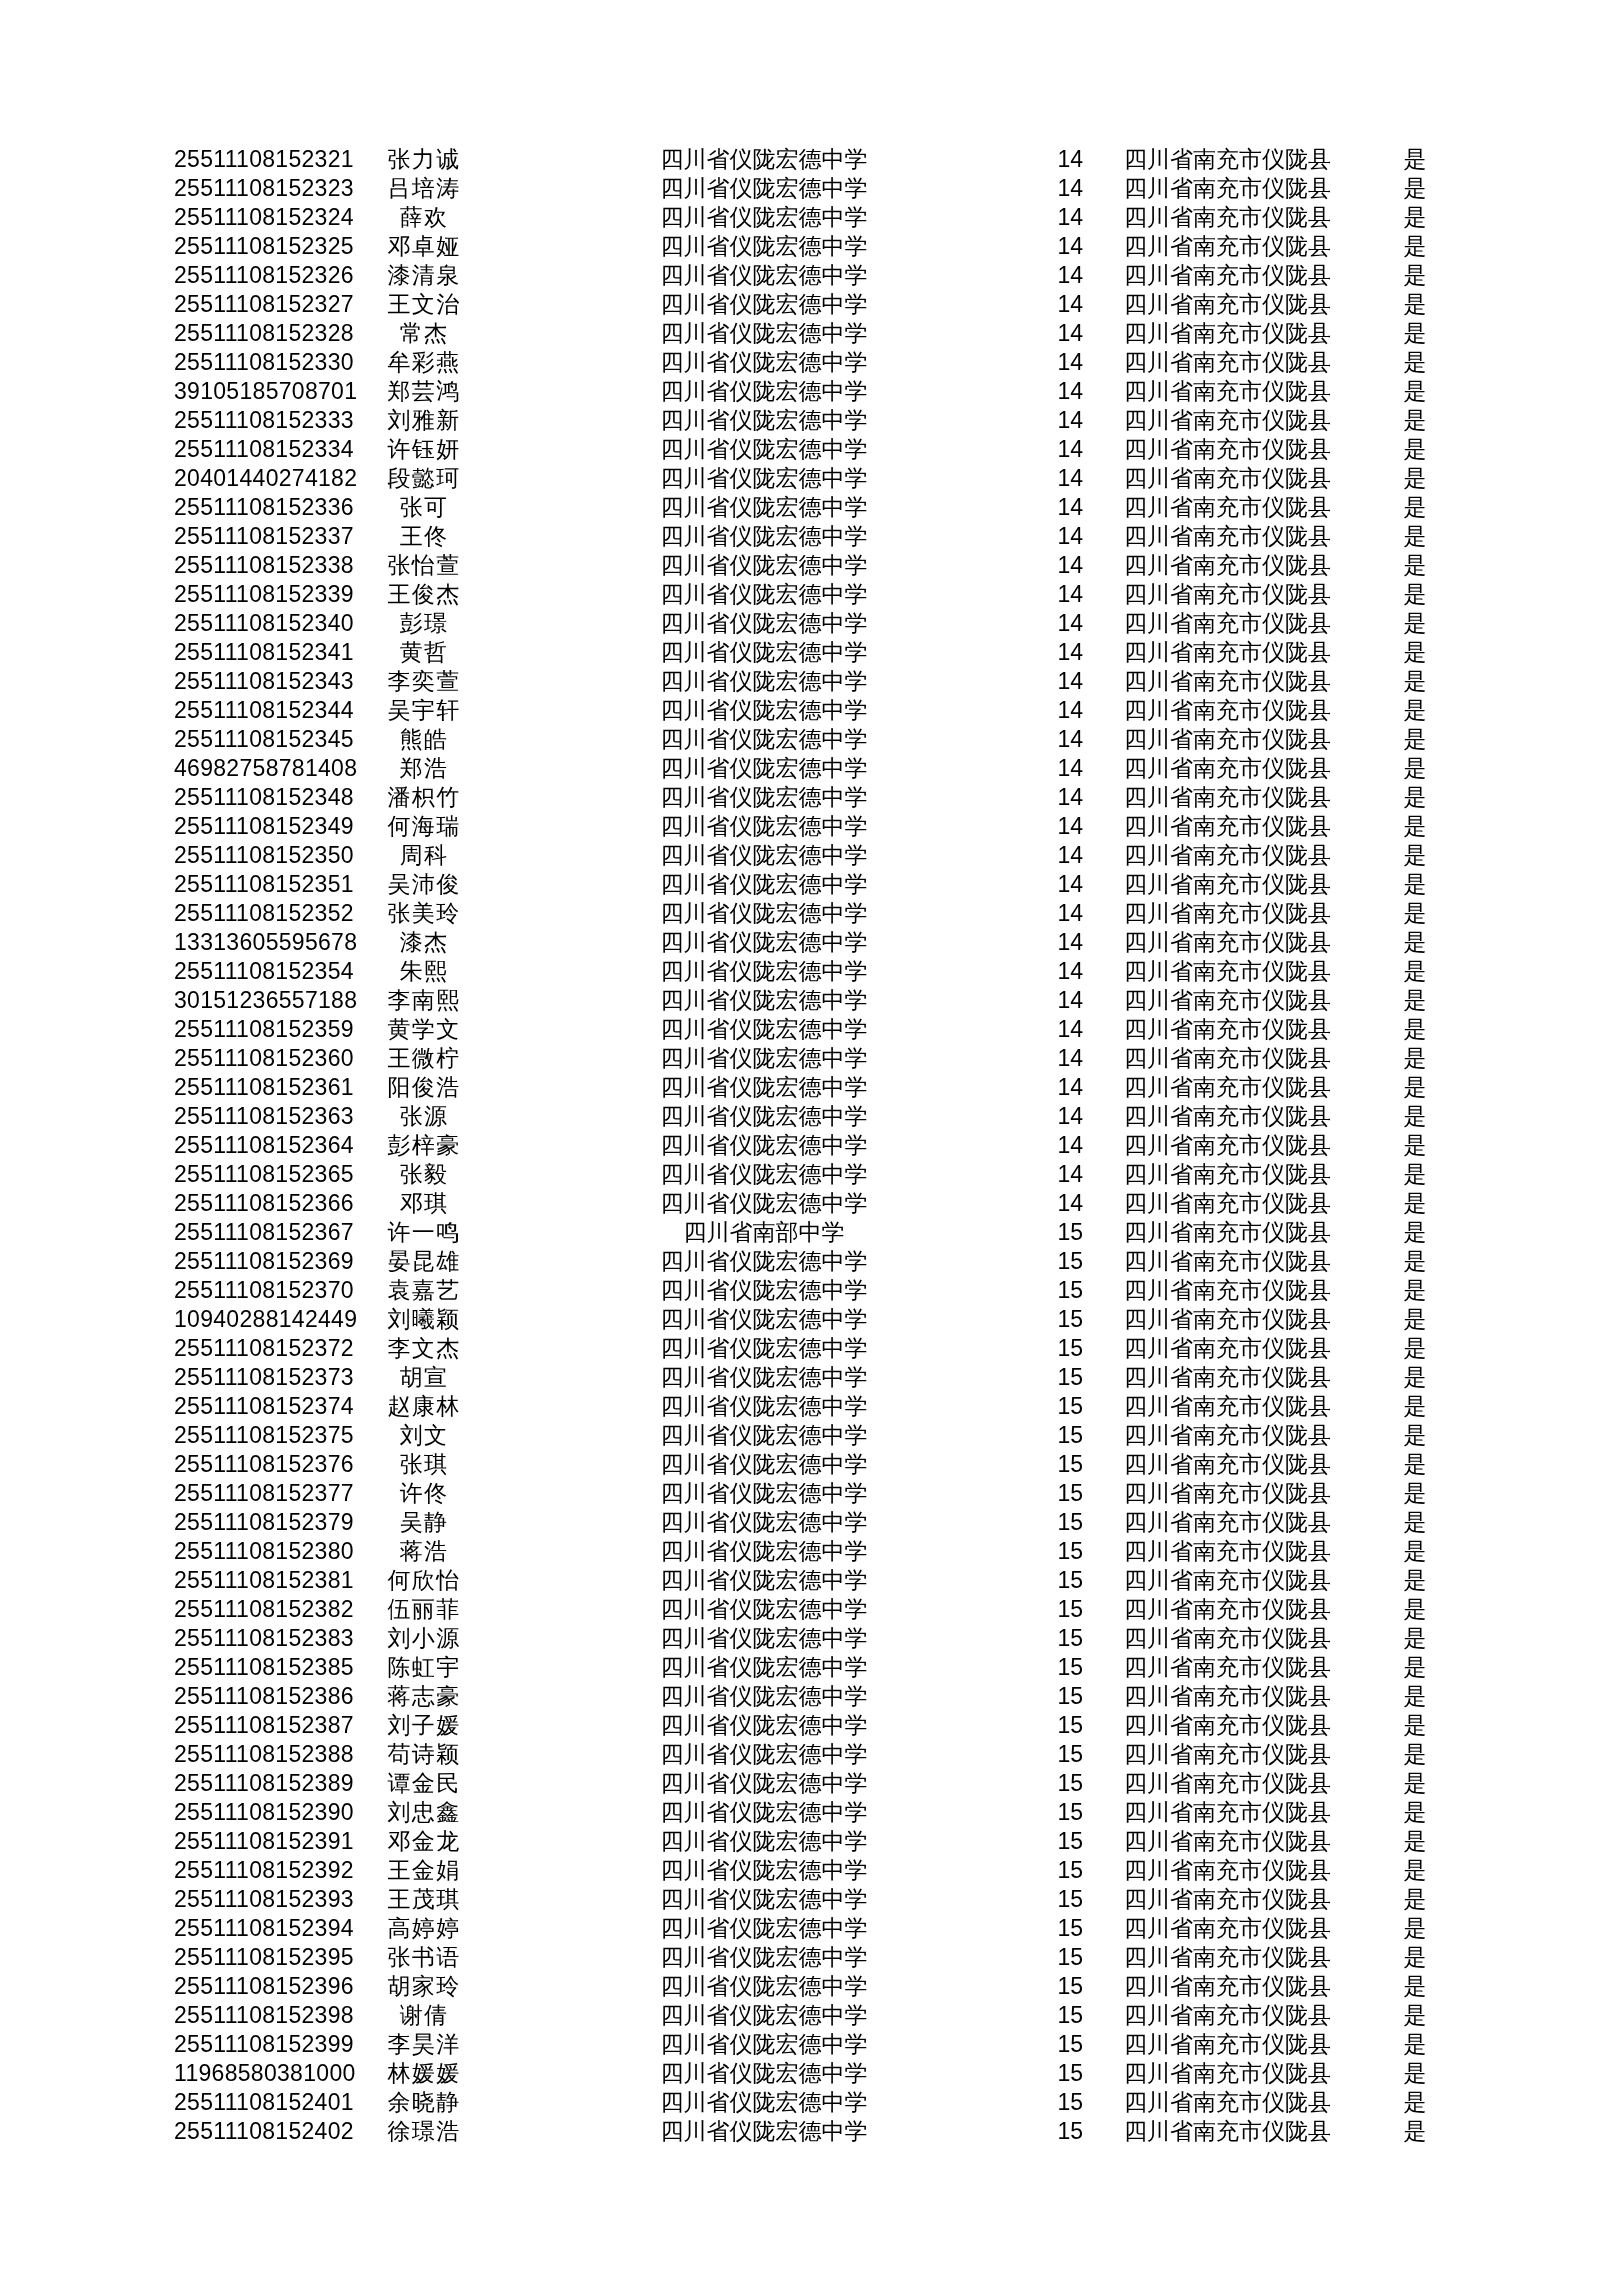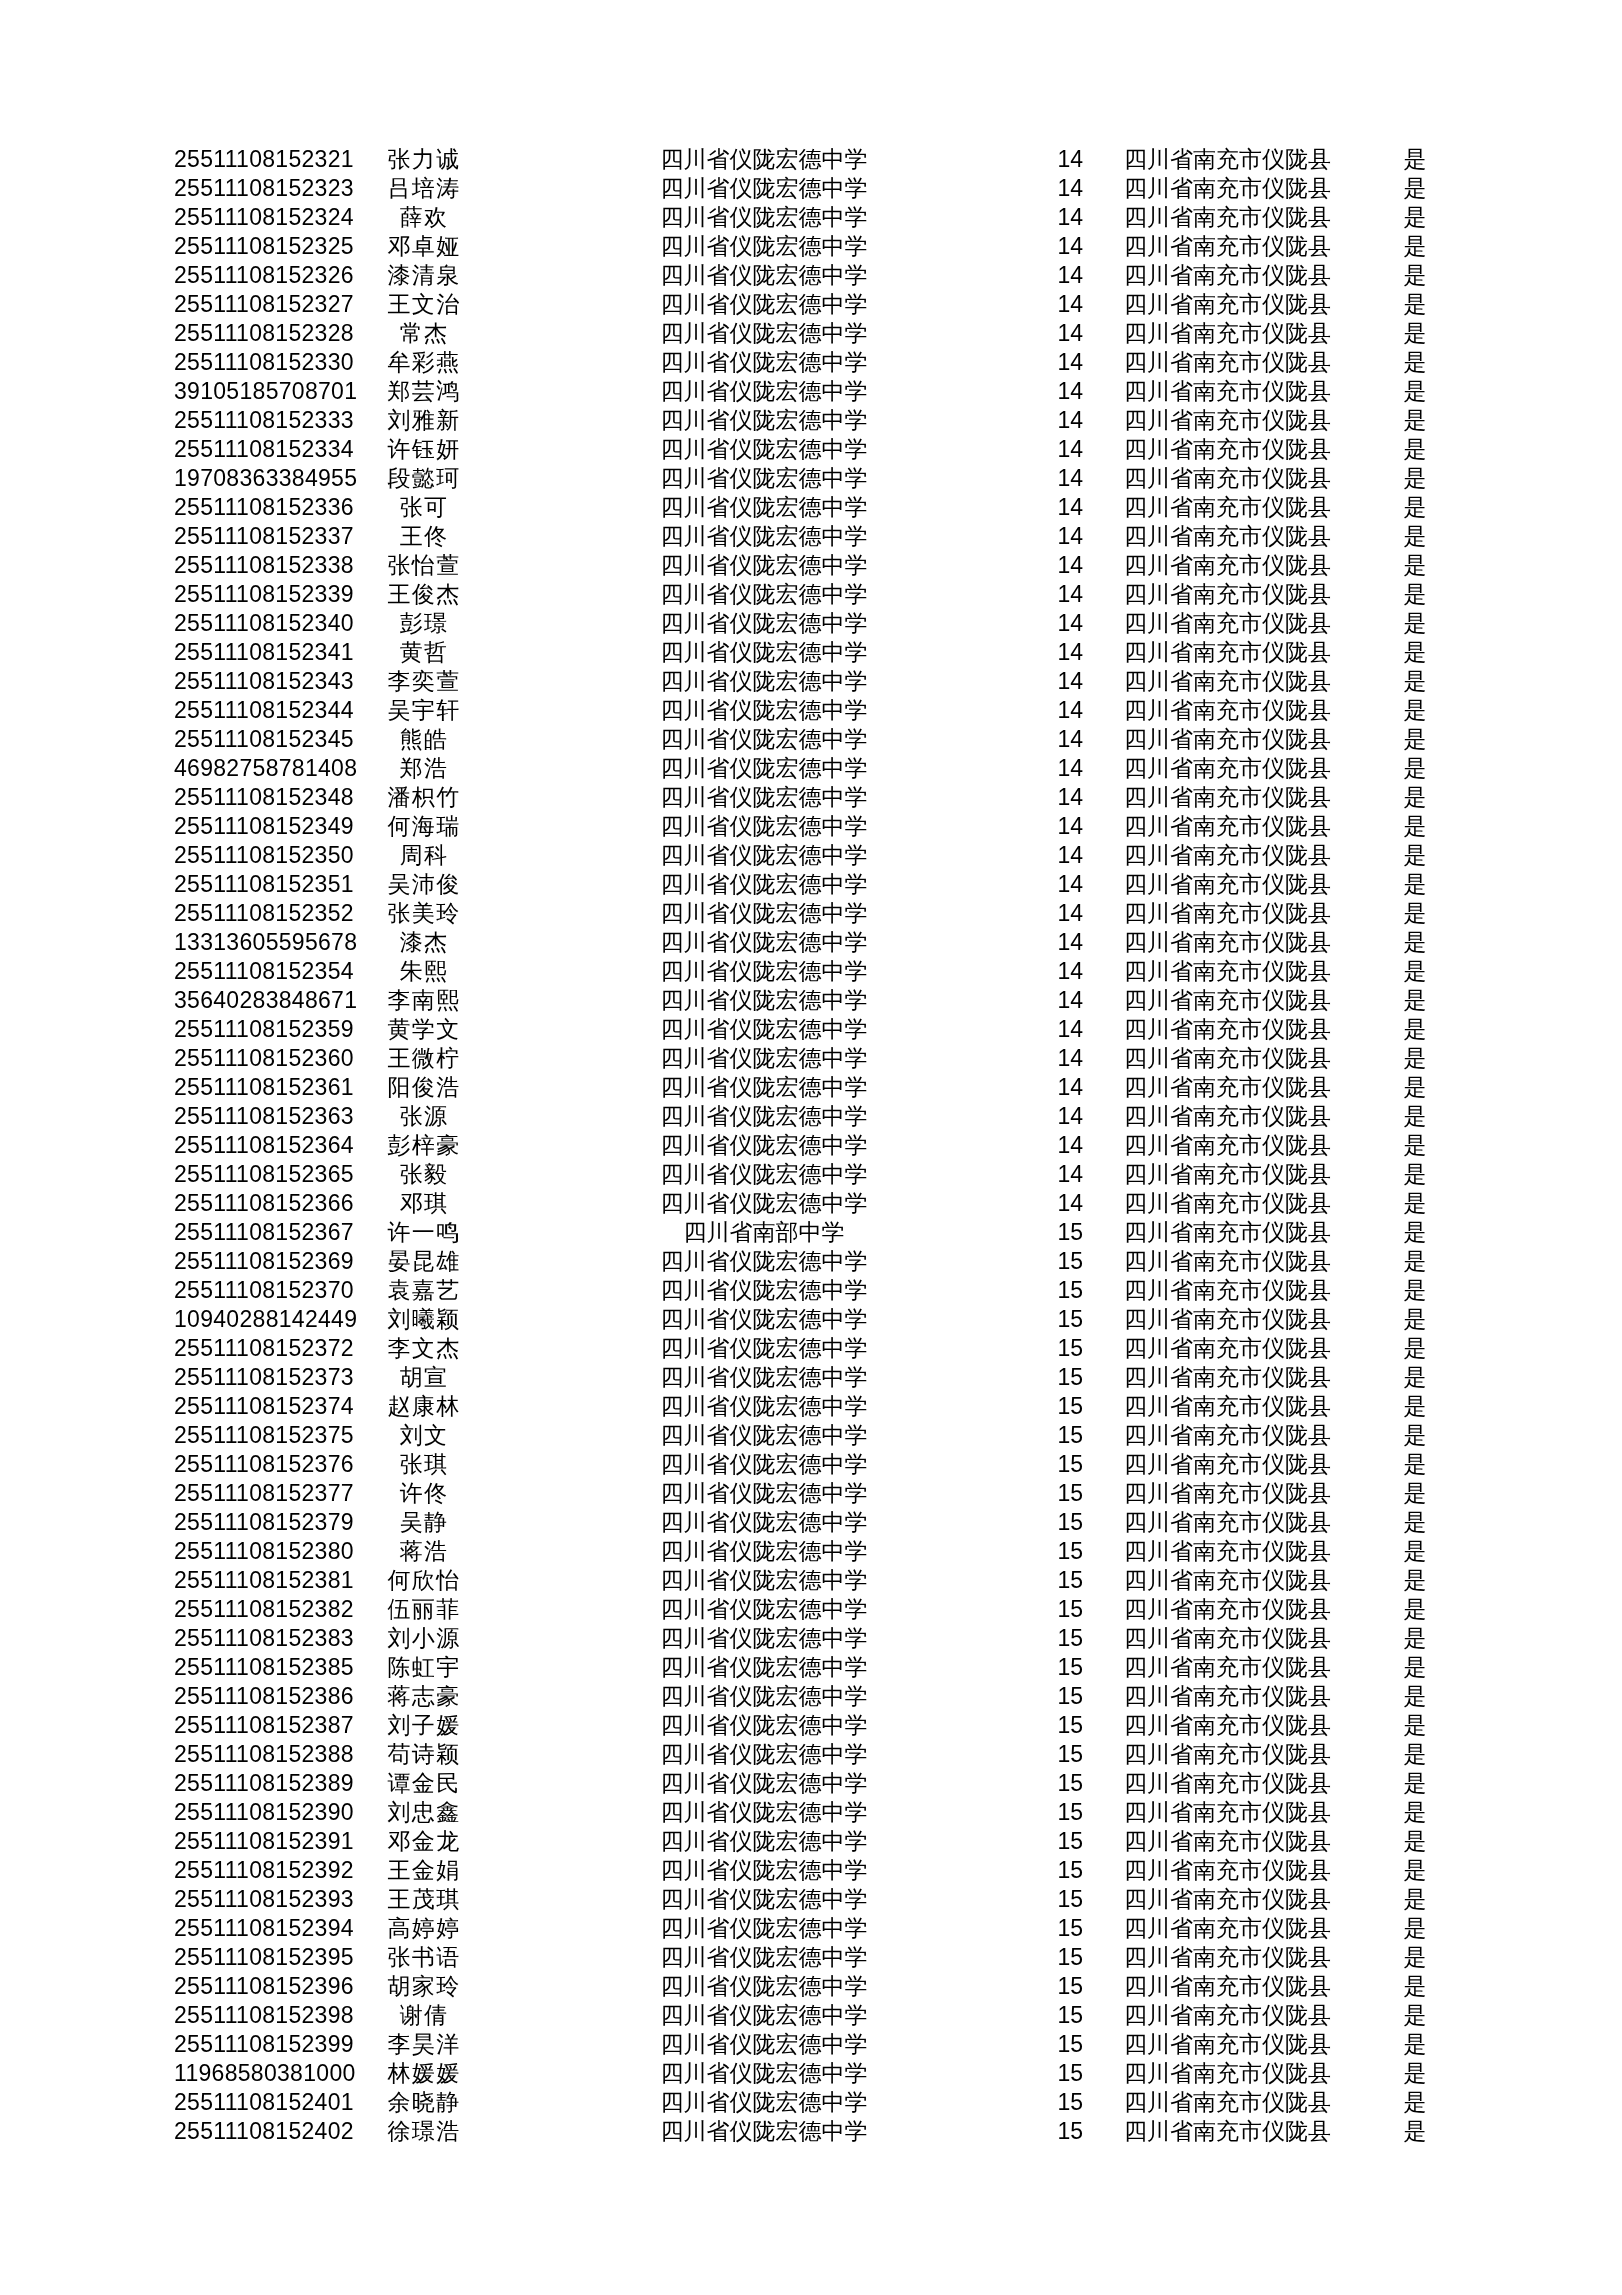--- a/index.html
+++ b/index.html
@@ -160,21 +160,21 @@
   <div class="row">
     <div class="cell c-id">25511108152334</div>
     <div class="cell c-name">许钰妍</div>
     <div class="cell c-school">四川省仪陇宏德中学</div>
     <div class="cell c-age">14</div>
     <div class="cell c-loc">四川省南充市仪陇县</div>
     <div class="cell c-flag">是</div>
   </div>
 
   <div class="row">
-    <div class="cell c-id">19708363384955</div>
+    <div class="cell c-id">20401440274182</div>
     <div class="cell c-name">段懿珂</div>
     <div class="cell c-school">四川省仪陇宏德中学</div>
     <div class="cell c-age">14</div>
     <div class="cell c-loc">四川省南充市仪陇县</div>
     <div class="cell c-flag">是</div>
   </div>
 
   <div class="row">
     <div class="cell c-id">25511108152336</div>
     <div class="cell c-name">张可</div>
@@ -322,21 +322,21 @@
   <div class="row">
     <div class="cell c-id">25511108152354</div>
     <div class="cell c-name">朱熙</div>
     <div class="cell c-school">四川省仪陇宏德中学</div>
     <div class="cell c-age">14</div>
     <div class="cell c-loc">四川省南充市仪陇县</div>
     <div class="cell c-flag">是</div>
   </div>
 
   <div class="row">
-    <div class="cell c-id">35640283848671</div>
+    <div class="cell c-id">30151236557188</div>
     <div class="cell c-name">李南熙</div>
     <div class="cell c-school">四川省仪陇宏德中学</div>
     <div class="cell c-age">14</div>
     <div class="cell c-loc">四川省南充市仪陇县</div>
     <div class="cell c-flag">是</div>
   </div>
 
   <div class="row">
     <div class="cell c-id">25511108152359</div>
     <div class="cell c-name">黄学文</div>

